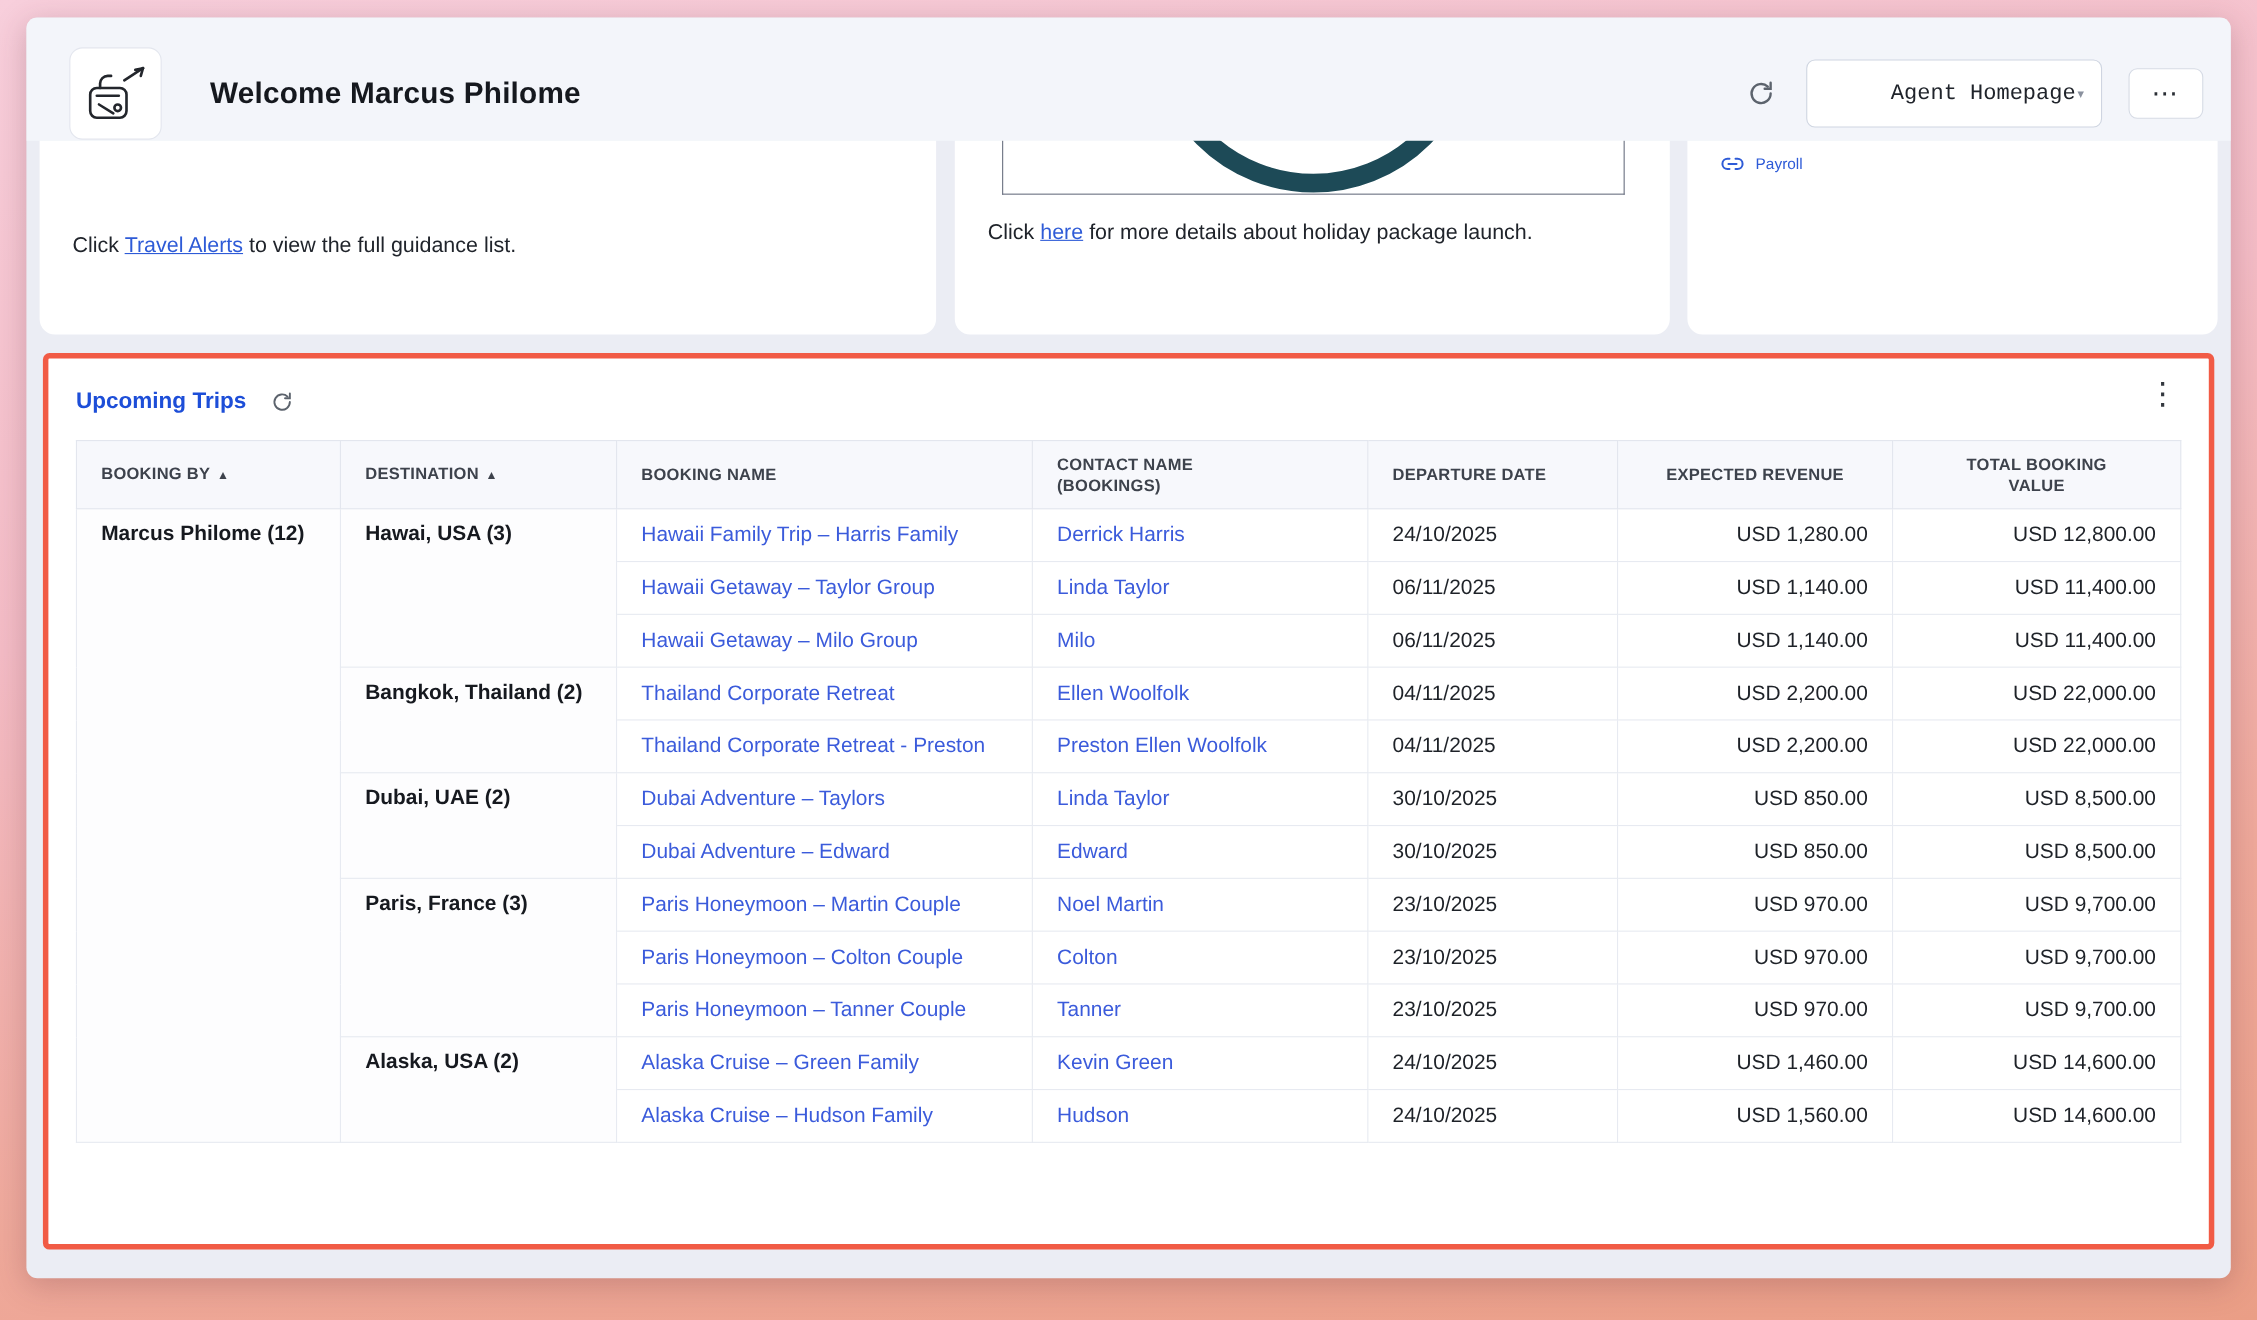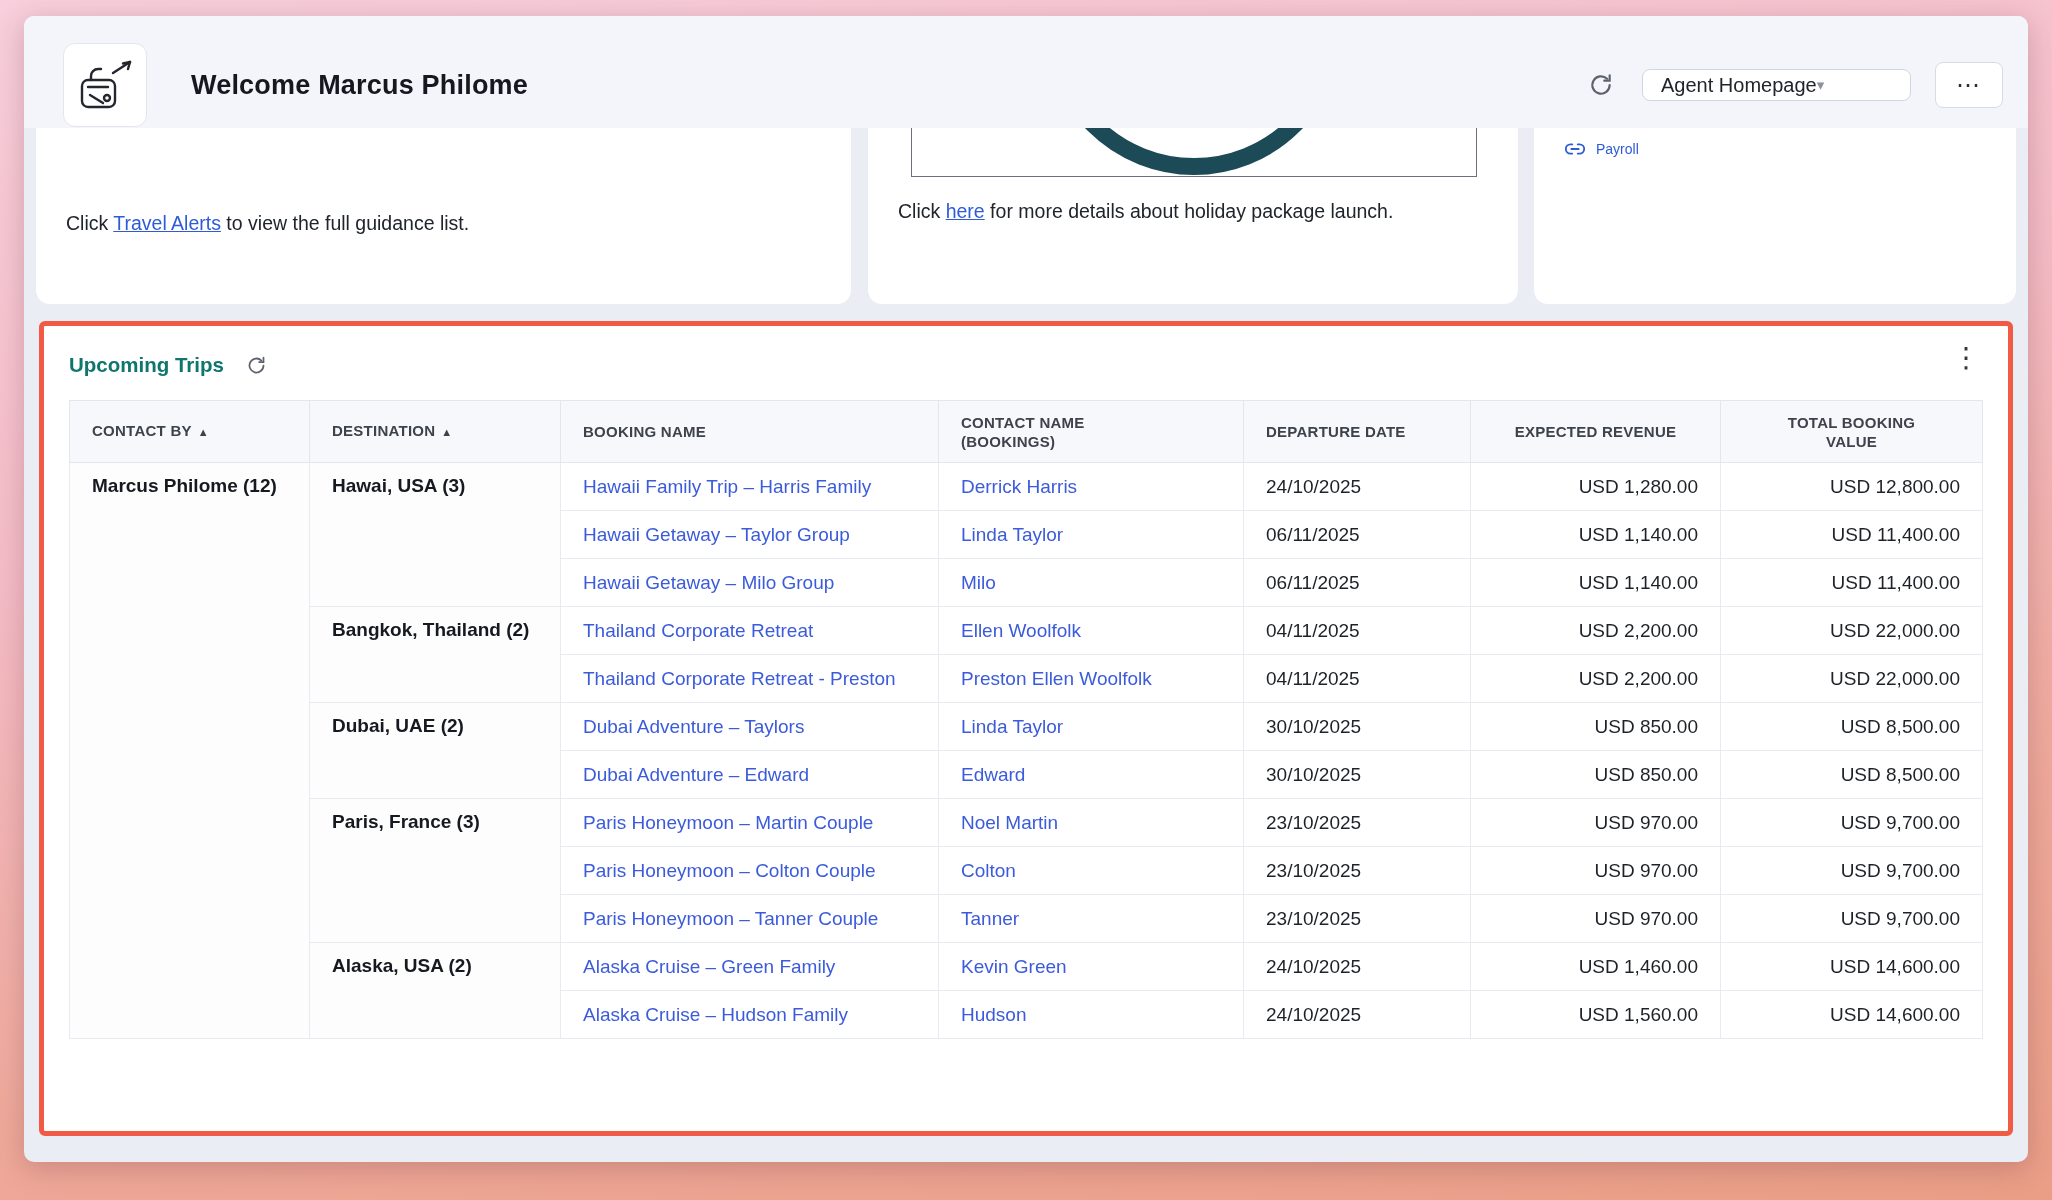--- a/index.html
+++ b/index.html
@@ -20,23 +20,23 @@
     display:flex; align-items:center; padding:26px 25px 0 39px;
   }
   .logo-box {
     width:84px; height:84px; background:#fff; border:1px solid #e3e6ee;
     border-radius:12px; display:flex; align-items:center; justify-content:center; flex:none;
   }
   .app-title { margin-left:44px; font-size:27px; font-weight:700; color:#15181e; letter-spacing:.2px; }
   .header-right { margin-left:auto; display:flex; align-items:center; gap:24px; }
   .icon-btn { background:none; border:none; cursor:pointer; display:flex; align-items:center; padding:4px; }
   .homepage-select {
-    width:269px; height:32px; background:#fff; border:1px solid #cfd5e1; border-radius:8px;
-    display:flex; align-items:center; justify-content:flex-start;
-    padding:0 14px 0 18px; font-size:20px; color:#20242b; cursor:pointer;
+    width:269px; height:62px; background:#fff; border:1px solid #cfd5e1; border-radius:8px;
+    display:flex; align-items:center; justify-content:flex-end;
+    padding:0 14px 0 18px; font-size:20px; color:#20242b; cursor:pointer;font-family:Liberation Mono, monospace;
   }
   .caret { color:#8a919e; font-size:15px; }
   .more-btn {
     width:68px; height:46px; background:#fff; border:1px solid #d6dbe5; border-radius:8px;
     font-size:24px; color:#2a2e35; display:flex; align-items:center; justify-content:center;
     cursor:pointer; letter-spacing:2px;
   }
   
   .card { position:absolute; top:112px; background:#fff; border-radius:0 0 14px 14px; height:176px; }
   .card1 { left:12px;  width:815px; }
@@ -56,21 +56,21 @@
   }
   .payroll-row { position:absolute; left:30px; top:10px; display:flex; align-items:center; gap:10px; }
   a.payroll-link { color:#2e5bd7; font-size:14px; text-decoration:none; cursor:pointer; }
   
   .trips-panel {
     position:absolute; left:15px; top:305px; width:1974px; height:815px;
     background:#fff; border:5px solid #f15b45; border-radius:6px;
     padding:24px 26px 0 25px;
   }
   .trips-header { display:flex; align-items:center; gap:18px; height:30px; }
-  .trips-title { font-size:20.5px; font-weight:700; color:#0f766e; }
+  .trips-title { font-size:20.5px; font-weight:700; color:#1d4ed8; }
   .kebab {
     position:absolute; top:14px; right:18px; font-size:28px; color:#33373e; line-height:1;
     padding:4px 10px; background:none; border:none; cursor:pointer;
   }
   .total-records { margin-top:20px; font-size:19.5px; color:#2c3037; }
   .total-records b { margin-left:9px; color:#15181e; }
   table.trips { margin-top:20px; width:100%; border-collapse:collapse; table-layout:fixed; background:#fff; }
   .trips th {
     height:62px; background:#f7f8fc; border:1px solid #e3e6ee;
     font-size:15px; font-weight:700; color:#3d424c; text-align:left;
@@ -169,21 +169,21 @@
           <col style="width:251px">
           <col style="width:378px">
         <col style="width:305px">
           <col style="width:227px">
           <col style="width:250px">
           <col style="width:262px">
       </colgroup>
       <thead>
         <tr>
           <th>
-            <span>CONTACT BY</span><span class="sort">▲</span>
+            <span>BOOKING BY</span><span class="sort">▲</span>
           </th>
           <th>
             <span>DESTINATION</span><span class="sort">▲</span>
           </th>
           <th>
             <span>BOOKING NAME</span>
           </th>
           <th>
             <span>CONTACT NAME</span><br>
             <span>(BOOKINGS)</span>

